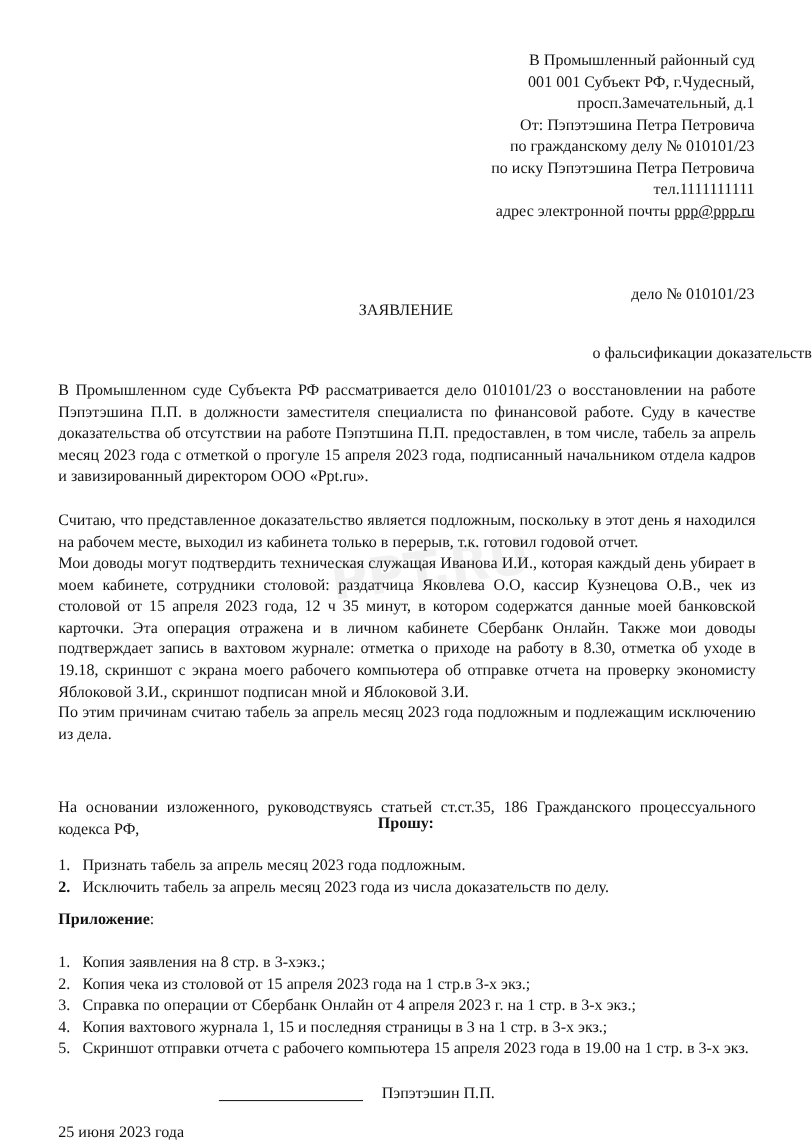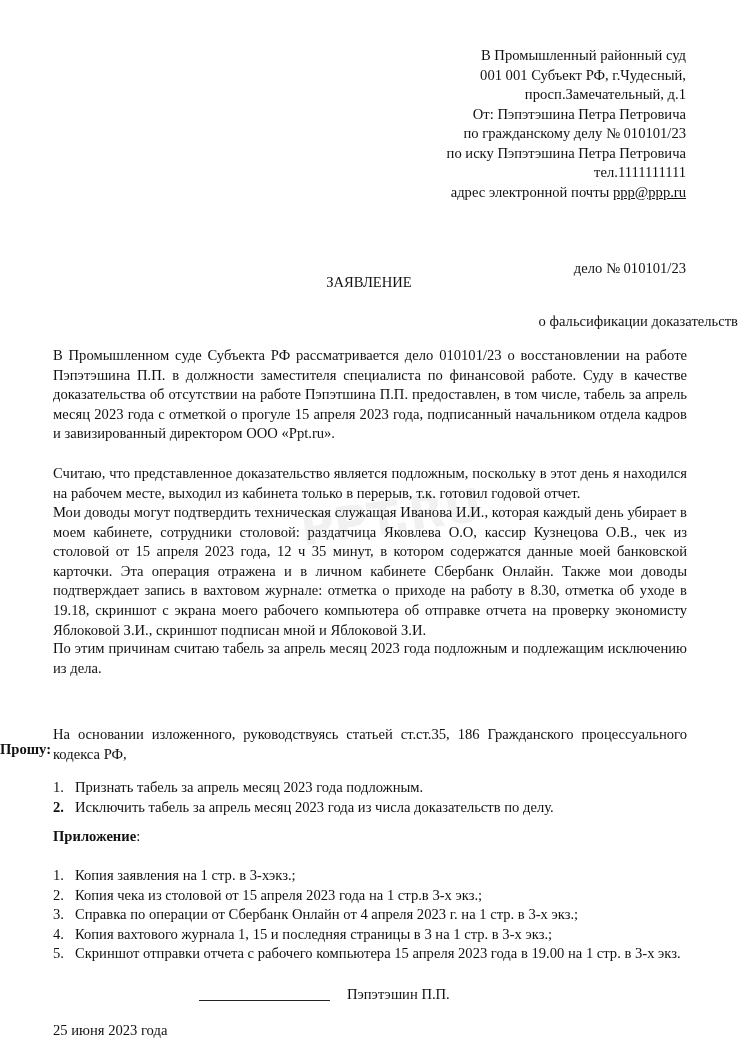--- a/index.html
+++ b/index.html
@@ -21,21 +21,21 @@
   .para {
     position: absolute; left: 53px; width: 634px; text-align: justify;
     line-height: 19.6px;
   }
   .para p { margin: 0; }
   .p1 { top: 346px; }
   .p2 { top: 464px; }
   .p3 { top: 503px; }
   .p4 { top: 639px; }
   .p5 { top: 698px; margin-top: 27px; }
-  .prosu { position: absolute; left: 0; width: 738px; text-align: left; top: 741px; font-weight: bold; }
+  .prosu { position: absolute; left: 0; width: 738px; text-align: center; top: 741px; font-weight: bold; }
   .req-list { position: absolute; left: 53px; top: 778px; width: 634px; margin: 0; padding: 0; list-style: none; line-height: 19.6px; }
   .req-list li { display: flex; }
   .num { width: 22px; flex: none; }
   .num.bold { font-weight: bold; }
   .app-title { position: absolute; left: 53px; top: 828px; font-weight: bold; }
   .app-title span.colon { font-weight: normal; }
   .app-list { position: absolute; left: 53px; top: 866px; width: 634px; margin: 0; padding: 0; list-style: none; line-height: 19.6px; }
   .app-list li { display: flex; }
   .app-list .txt { flex: 1; }
   .footer { position: absolute; top: 986px; left: 53px; width: 634px; height: 22px; }
@@ -98,21 +98,21 @@
       <span class="num bold">2.</span>
       <span>Исключить табель за апрель месяц 2023 года из числа доказательств по делу.</span>
     </li>
   </ul>
 
   <div class="app-title"><span>Приложение</span><span class="colon">:</span></div>
 
   <ul class="app-list">
     <li>
       <span class="num">1.</span>
-      <span class="txt">Копия заявления на 1 стр. в 3-хэкз.;</span>
+      <span class="txt">Копия заявления на 8 стр. в 3-хэкз.;</span>
     </li>
     <li>
       <span class="num">2.</span>
       <span class="txt">Копия чека из столовой от 15 апреля 2023 года на 1 стр.в 3-х экз.;</span>
     </li>
     <li>
       <span class="num">3.</span>
       <span class="txt">Справка по операции от Сбербанк Онлайн от 4 апреля 2023 г. на 1 стр. в 3-х экз.;</span>
     </li>
     <li>

